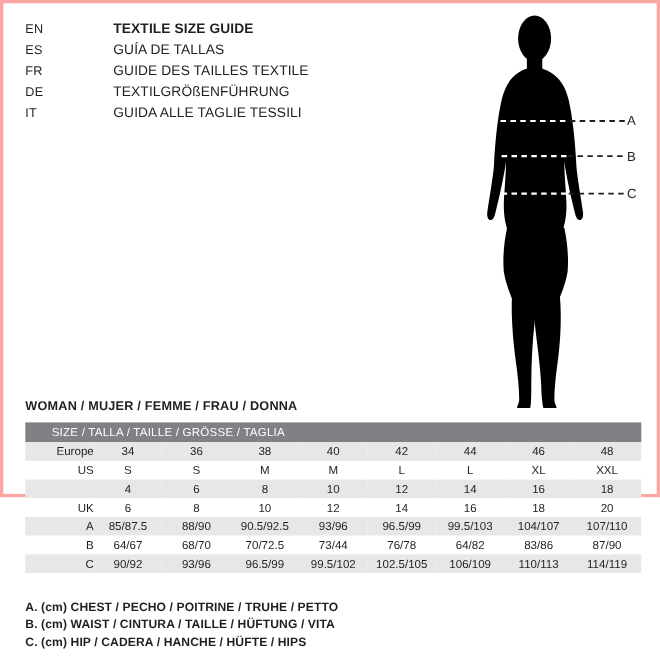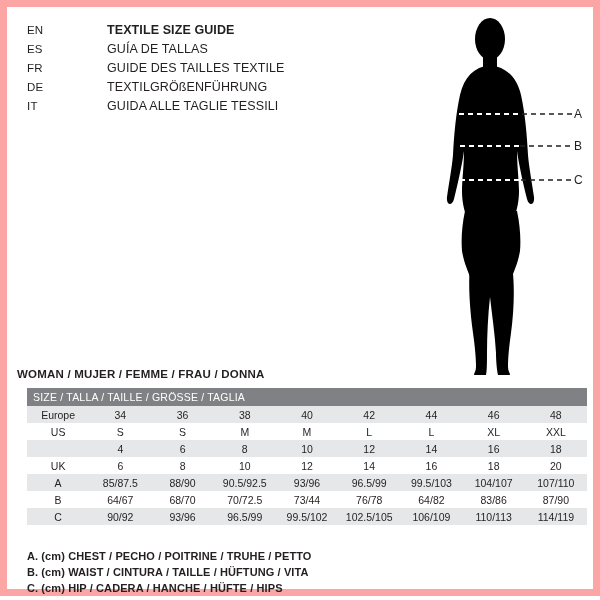--- a/index.html
+++ b/index.html
@@ -10,23 +10,23 @@
     width: 600px;
     height: 600px;
     background: #ffffff;
     font-family: "Liberation Sans", sans-serif;
     color: #231f20;
     overflow: hidden;
   }
   .page {
     position: relative;
     width: 600px;
-    height: 596px;
+    height: 452px;
     box-sizing: border-box;
-    border: 7px solid #fca5a5;
+    border: 3px solid #fca5a5;
   }
 
   
   .lang-block {
     position: absolute;
     left: 20px;
     top: 16px;
     width: 330px;
   }
   .lang-row {
@@ -64,21 +64,21 @@
   .measure-label {
     position: absolute;
     font-size: 12px;
     color: #231f20;
     font-family: "Liberation Sans", sans-serif;
   }
 
   
   .woman-title {
     position: absolute;
-    left: 10px;
+    left: 20px;
     top: 361px;
     font-size: 11.5px;
     font-weight: bold;
     letter-spacing: 0.2px;
     color: #231f20;
   }
 
   
   .table-wrap {
     position: absolute;
@@ -96,32 +96,32 @@
     font-size: 10.5px;
     color: #231f20;
     padding: 0;
   }
   tr.header-row td {
     background: #808184;
     color: #ffffff;
     font-size: 10.5px;
     font-weight: normal;
     letter-spacing: 0.2px;
-    padding-left: 6px;
+    padding-left: 24px;
     height: 18px;
   }
   tr.shade td {
     background: #e6e7e8;
   }
   tr.plain td {
     background: #ffffff;
   }
   td.label-cell {
     padding-left: 6px;
-    text-align: center;
+    text-align: right;
     width: 88px;
   }
   td.val {
     text-align: center;
   }
 
   
   .notes {
     position: absolute;
     left: 20px;

